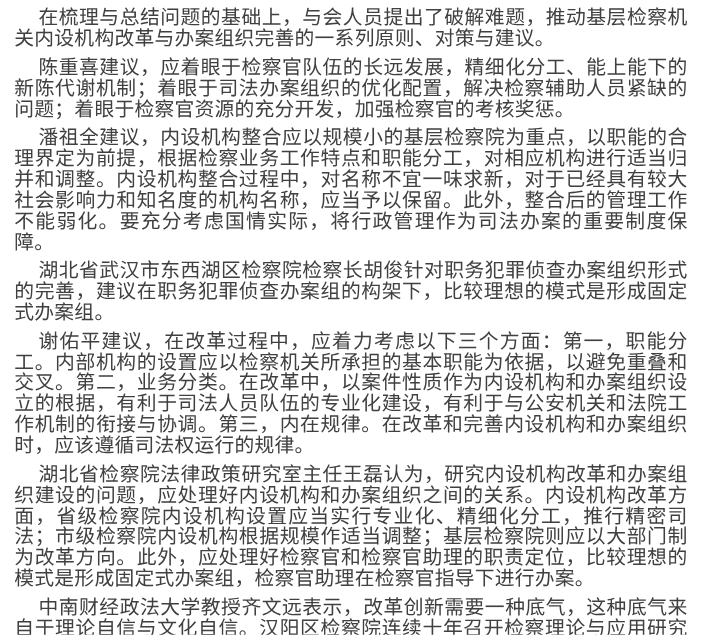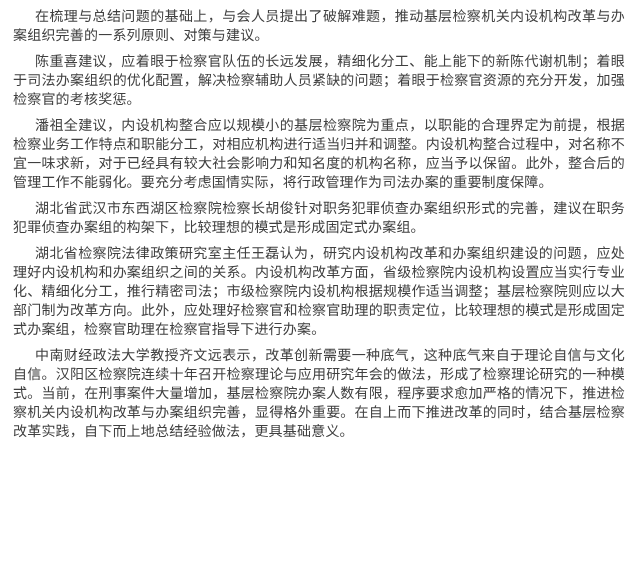--- a/index.html
+++ b/index.html
@@ -22,21 +22,21 @@
     background: #ffffff;
   }
   .article-title {
     font-size: 15px;
     font-weight: bold;
     color: #333333;
     margin: 0 0 9px 30px;
     line-height: 20px;
   }
   .article-paragraph {
-    font-size: 14px;
+    font-size: 18px;
     line-height: 19px;
     color: #404040;
     margin: 0 0 7px 0;
     text-indent: 22px;
     text-align: justify;
     letter-spacing: 0.2px;
   }
 </style>
 </head>
 <body>
@@ -45,18 +45,19 @@
 
   <p class="article-paragraph">在梳理与总结问题的基础上，与会人员提出了破解难题，推动基层检察机关内设机构改革与办案组织完善的一系列原则、对策与建议。</p>
 
   <p class="article-paragraph">陈重喜建议，应着眼于检察官队伍的长远发展，精细化分工、能上能下的新陈代谢机制；着眼于司法办案组织的优化配置，解决检察辅助人员紧缺的问题；着眼于检察官资源的充分开发，加强检察官的考核奖惩。</p>
 
   <p class="article-paragraph">潘祖全建议，内设机构整合应以规模小的基层检察院为重点，以职能的合理界定为前提，根据检察业务工作特点和职能分工，对相应机构进行适当归并和调整。内设机构整合过程中，对名称不宜一味求新，对于已经具有较大社会影响力和知名度的机构名称，应当予以保留。此外，整合后的管理工作不能弱化。要充分考虑国情实际，将行政管理作为司法办案的重要制度保障。</p>
 
   <p class="article-paragraph">湖北省武汉市东西湖区检察院检察长胡俊针对职务犯罪侦查办案组织形式的完善，建议在职务犯罪侦查办案组的构架下，比较理想的模式是形成固定式办案组。</p>
 
 
+  <p class="article-paragraph">谢佑平建议，在改革过程中，应着力考虑以下三个方面：第一，职能分工。内部机构的设置应以检察机关所承担的基本职能为依据，以避免重叠和交叉。第二，业务分类。在改革中，以案件性质作为内设机构和办案组织设立的根据，有利于司法人员队伍的专业化建设，有利于与公安机关和法院工作机制的衔接与协调。第三，内在规律。在改革和完善内设机构和办案组织时，应该遵循司法权运行的规律。</p>
 
   <p class="article-paragraph">湖北省检察院法律政策研究室主任王磊认为，研究内设机构改革和办案组织建设的问题，应处理好内设机构和办案组织之间的关系。内设机构改革方面，省级检察院内设机构设置应当实行专业化、精细化分工，推行精密司法；市级检察院内设机构根据规模作适当调整；基层检察院则应以大部门制为改革方向。此外，应处理好检察官和检察官助理的职责定位，比较理想的模式是形成固定式办案组，检察官助理在检察官指导下进行办案。</p>
 
   <p class="article-paragraph">中南财经政法大学教授齐文远表示，改革创新需要一种底气，这种底气来自于理论自信与文化自信。汉阳区检察院连续十年召开检察理论与应用研究年会的做法，形成了检察理论研究的一种模式。当前，在刑事案件大量增加，基层检察院办案人数有限，程序要求愈加严格的情况下，推进检察机关内设机构改革与办案组织完善，显得格外重要。在自上而下推进改革的同时，结合基层检察改革实践，自下而上地总结经验做法，更具基础意义。</p>
 
 </div>
 
 </body></html>

